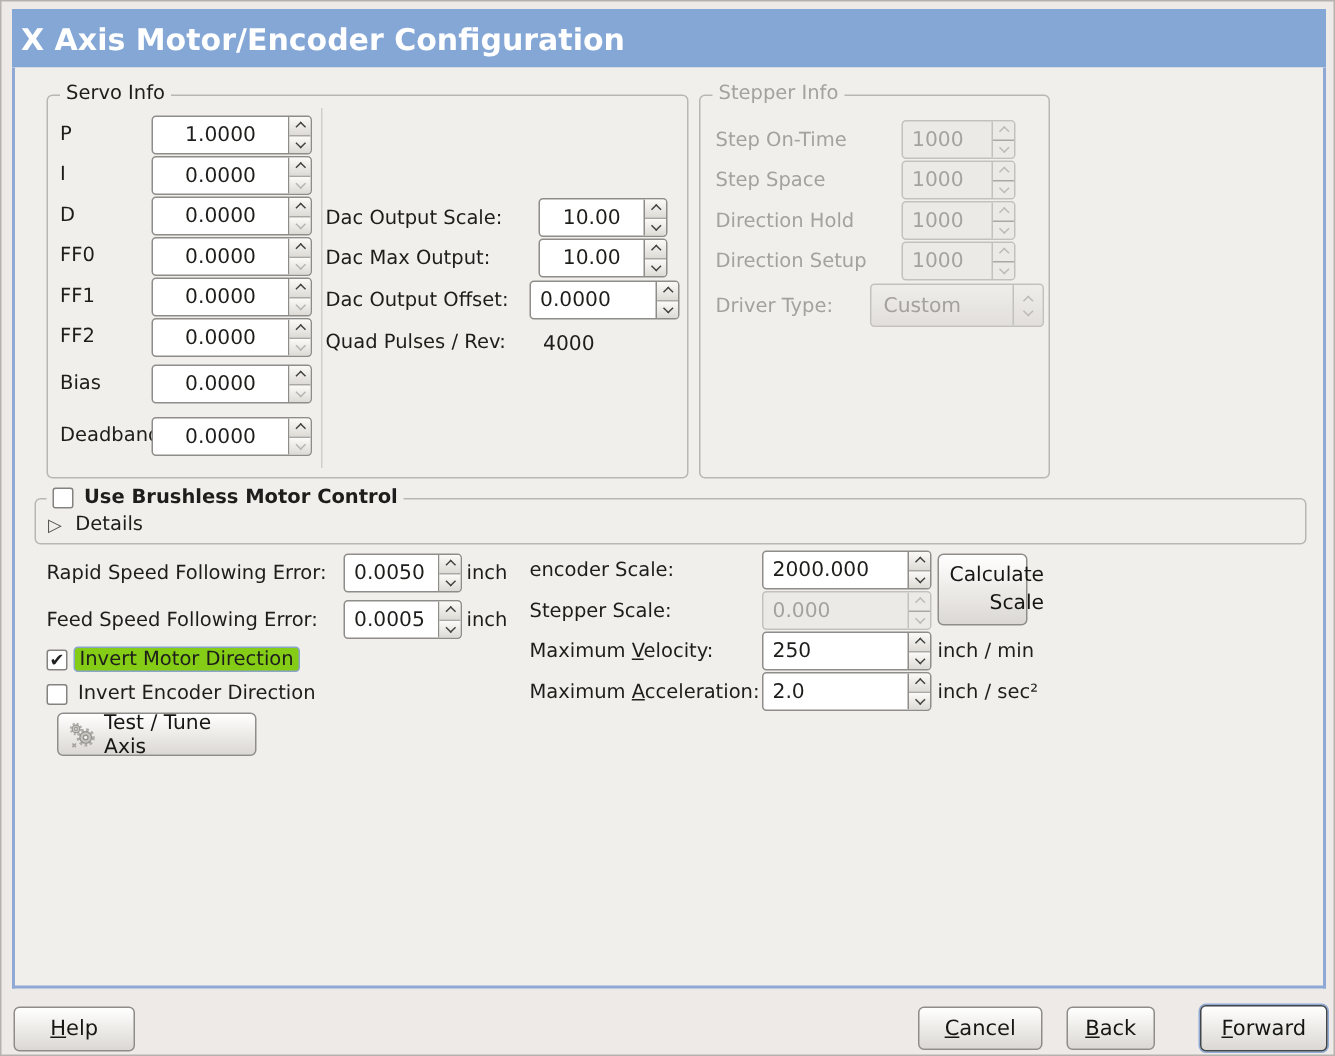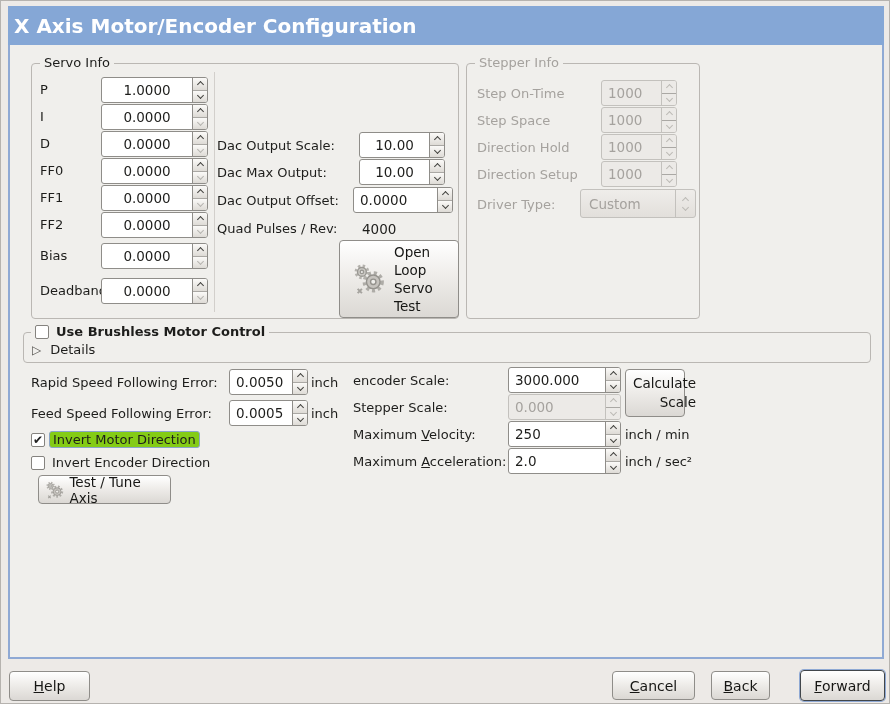--- a/index.html
+++ b/index.html
@@ -235,32 +235,20 @@
             </div>
             <div class="sb">
               <i class="chv dn"></i>
             </div>
           </div>
       </div>
 
       <span class="lbl" style="left:185px; top:157px;">Quad Pulses / Rev:</span>
       <span class="lbl" style="left:330px; top:157px; font-size:13.5px;">4000</span>
 
-      <div class="btn" style="left:307px; top:176px; width:120px; height:78px;">
-        <svg class="gicon" width="34" height="34" viewBox="0 0 24 24">
-          <circle cx="15" cy="14" r="6.2" fill="none" stroke="#aeaca7" stroke-width="2.6" stroke-dasharray="2.2 2.0"></circle>
-          <circle cx="15" cy="14" r="4.8" fill="#c6c3be" stroke="#94928d" stroke-width="1"></circle>
-          <circle cx="15" cy="14" r="1.9" fill="#f0efec" stroke="#94928d" stroke-width="1"></circle>
-          <circle cx="7" cy="7" r="4.2" fill="none" stroke="#b4b2ad" stroke-width="2" stroke-dasharray="1.7 1.6"></circle>
-          <circle cx="7" cy="7" r="3.1" fill="#cccac5" stroke="#9a9893" stroke-width="1"></circle>
-          <circle cx="7" cy="7" r="1.2" fill="#f0efec" stroke="#9a9893" stroke-width="1"></circle>
-          <path d="M4 19 l3 3 M7 19 l-3 3" stroke="#a5a39e" stroke-width="1.4"></path>
-        </svg>
-        <div style="width:52px; margin-left:8px; text-align:left; line-height:18px; font-size:13.5px;">Open Loop Servo Test</div>
-      </div>
     </div>
 
     <div class="frame" style="left:456px; top:18px; width:234px; height:256px;">
       <span class="flabel dis-text">Stepper Info</span>
 
       <span class="lbl dis-text" style="left:10px; top:22px;">Step On-Time</span>
       <div class="spin dis" style="left:134px; top:16px; width:76px;">
         <div class="stxt">1000</div>
         <div class="sbtns">
             <div class="sb">
@@ -376,21 +364,21 @@
         <circle cx="7" cy="7" r="4.2" fill="none" stroke="#b4b2ad" stroke-width="2" stroke-dasharray="1.7 1.6"></circle>
         <circle cx="7" cy="7" r="3.1" fill="#cccac5" stroke="#9a9893" stroke-width="1"></circle>
         <circle cx="7" cy="7" r="1.2" fill="#efedea" stroke="#9a9893" stroke-width="1"></circle>
         <path d="M4 19 l3 3 M7 19 l-3 3" stroke="#a5a39e" stroke-width="1.4"></path>
       </svg>
       <span style="margin-left:5px; font-size:13.5px;">Test / Tune Axis</span>
     </div>
 
     <span class="lbl" style="left:343px; top:328px;">encoder Scale:</span>
     <div class="spin" style="left:498px; top:322px; width:113px;">
-      <div class="stxt">3000.000</div>
+      <div class="stxt">2000.000</div>
       <div class="sbtns">
           <div class="sb">
             <i class="chv up"></i>
           </div>
           <div class="sb">
             <i class="chv dn"></i>
           </div>
         </div>
     </div>
 

